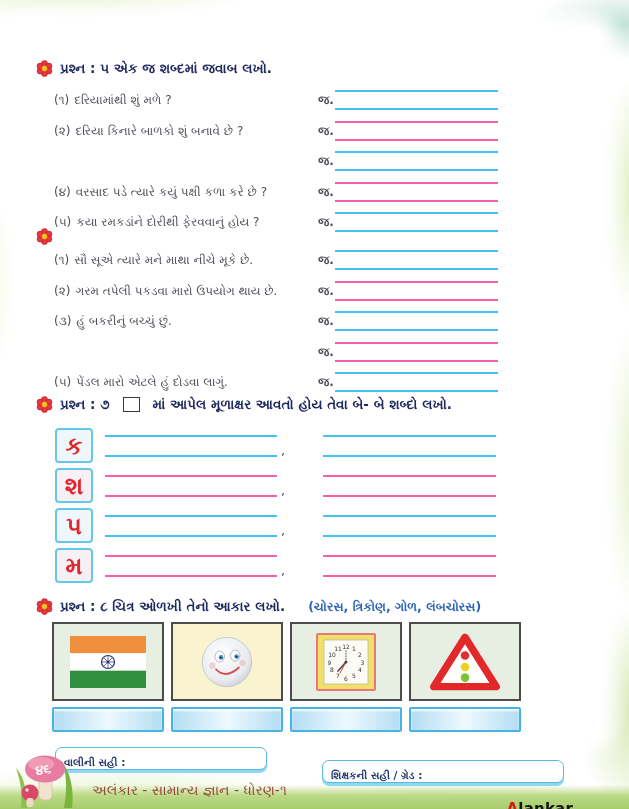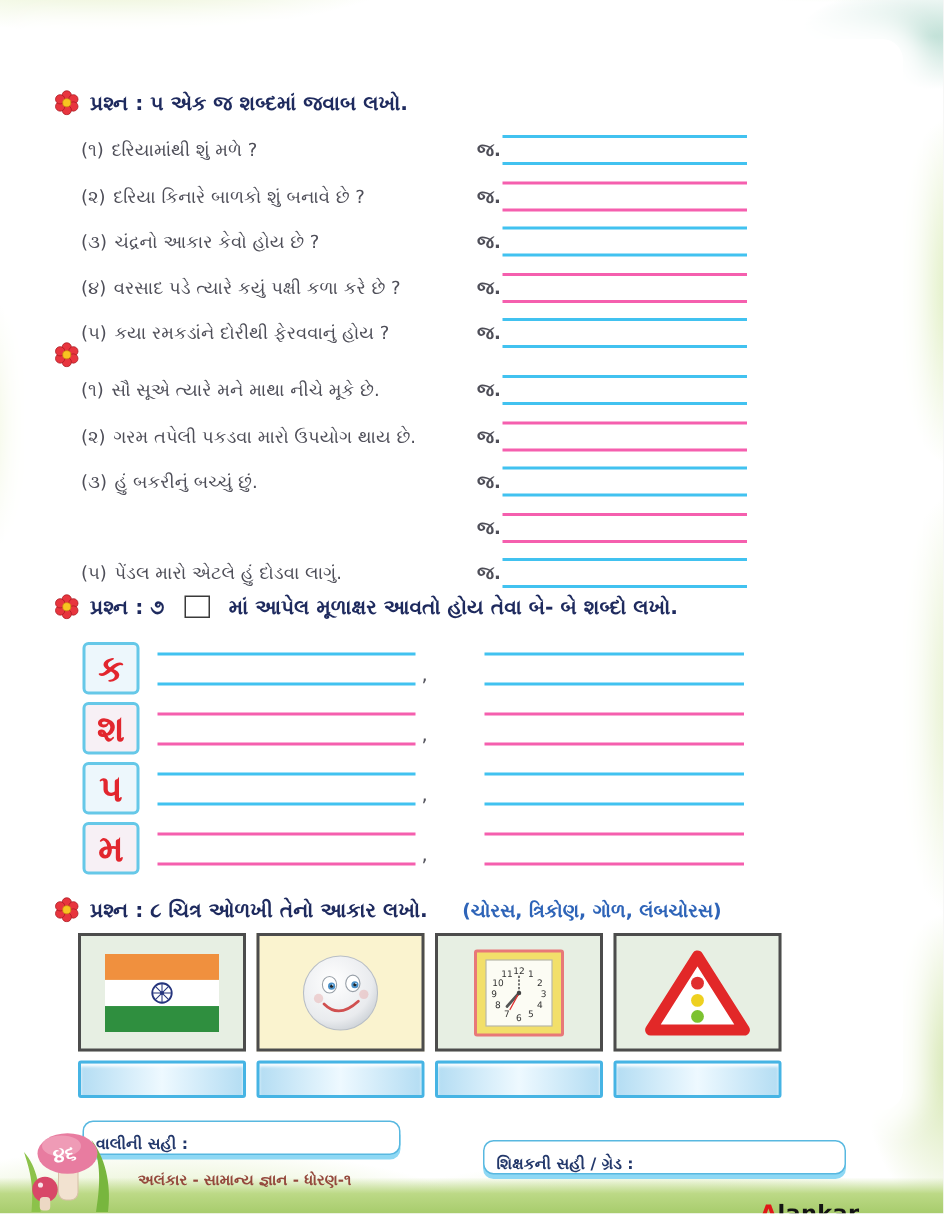--- a/index.html
+++ b/index.html
@@ -65,21 +65,21 @@
   .abox { width:112px; height:25px; border:2px solid #46b4e4; border-radius:2px;
     background:linear-gradient(90deg,#b4ddf3 0%,#eef9ff 50%,#b4ddf3 100%);
     box-shadow:inset 0 2px 2px rgba(255,255,255,0.9); }
 
   
   .sigbox { position:absolute; height:23px; background:#fff; border:1.5px solid #58b8e0;
     border-radius:7px; box-shadow:0 3px 0 0 #8ed8f4; font-size:10.5px; color:#23386b;
     font-weight:bold; display:flex; align-items:flex-end; padding:0 8px; white-space:nowrap; }
   #sig-parent { left:55px; top:747px; width:212px; }
   #sig-teacher { left:322px; top:744px; width:242px;margin-top:16px; }
-  .booktitle { position:absolute; left:92px; top:782px; font-size:10px; font-weight:bold; color:#94483c; white-space:nowrap; }
+  .booktitle { position:absolute; left:92px; top:782px; font-size:14px; font-weight:normal; color:#94483c; white-space:nowrap; }
   .logo { position:absolute; right:56px; top:776px; font-size:15px; font-weight:bold;
     color:#131313; letter-spacing:0.2px;margin-top:24px; }
   .logo::first-letter { color:#e01818; }
   .mushroom { position:absolute; left:14px; top:748px; }
 </style>
 </head>
 <body>
 
 <div class="page">
   <div class="bg"></div>
@@ -105,21 +105,20 @@
       <span class="qtext"><span class="qnum">(૧)</span><span>દરિયામાંથી શું મળે ?</span></span>
       <span class="jlabel">જ.</span>
       <span class="afield ln-blue"></span>
     </div>
     <div class="row">
       <span class="qtext"><span class="qnum">(૨)</span><span>દરિયા કિનારે બાળકો શું બનાવે છે ?</span></span>
       <span class="jlabel">જ.</span>
       <span class="afield ln-pink"></span>
     </div>
     <div class="row">
-      <span class="qtext"><span class="qnum">(૩)</span><span>ચંદ્રનો આકાર કેવો હોય છે ?</span></span>
       <span class="jlabel">જ.</span>
       <span class="afield ln-blue"></span>
     </div>
     <div class="row">
       <span class="qtext"><span class="qnum">(૪)</span><span>વરસાદ પડે ત્યારે કયું પક્ષી કળા કરે છે ?</span></span>
       <span class="jlabel">જ.</span>
       <span class="afield ln-pink"></span>
     </div>
     <div class="row">
       <span class="qtext"><span class="qnum">(૫)</span><span>કયા રમકડાંને દોરીથી ફેરવવાનું હોય ?</span></span>

